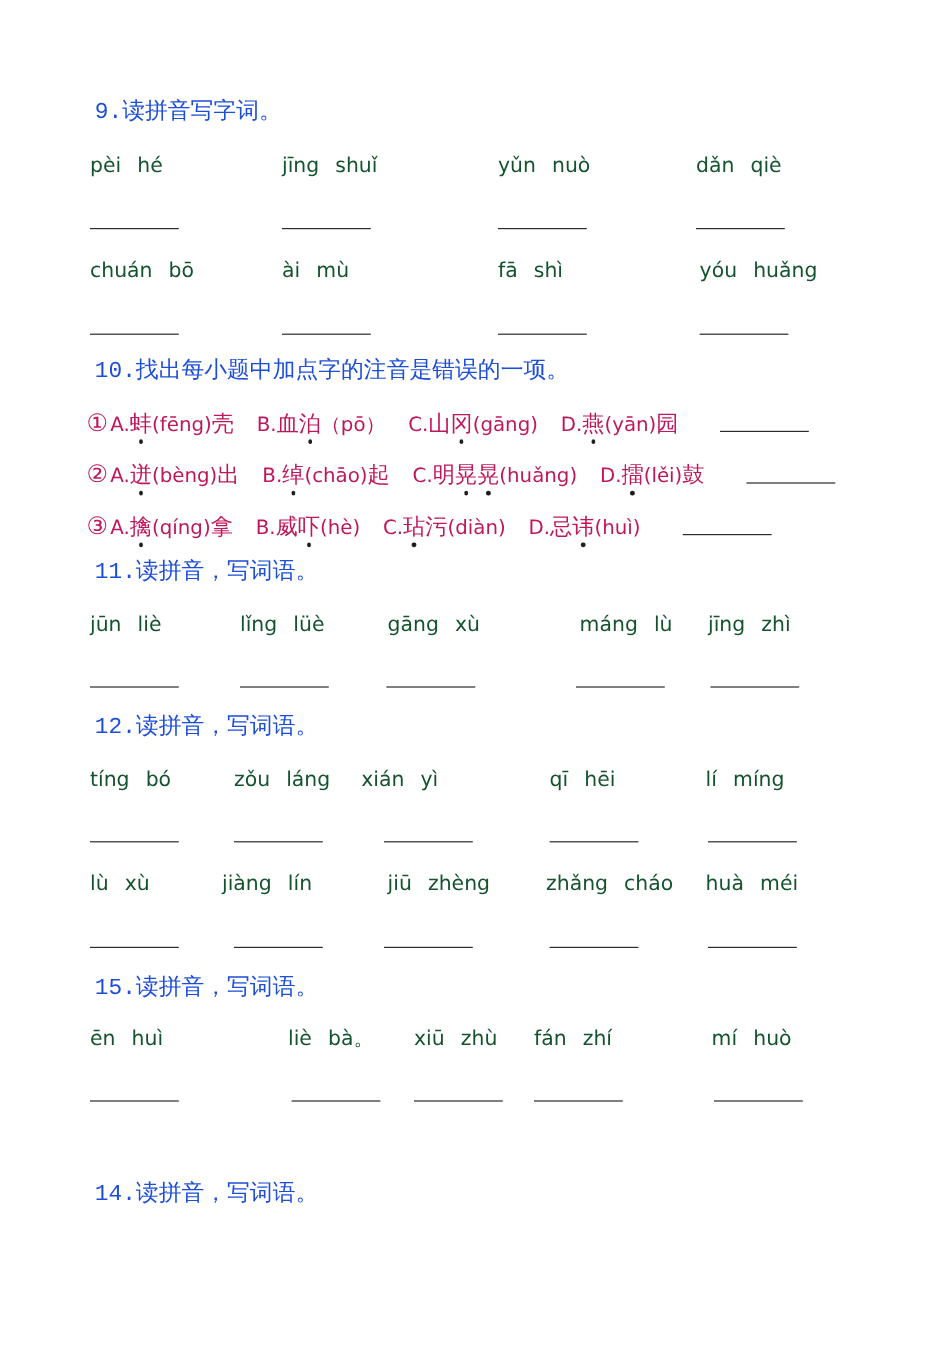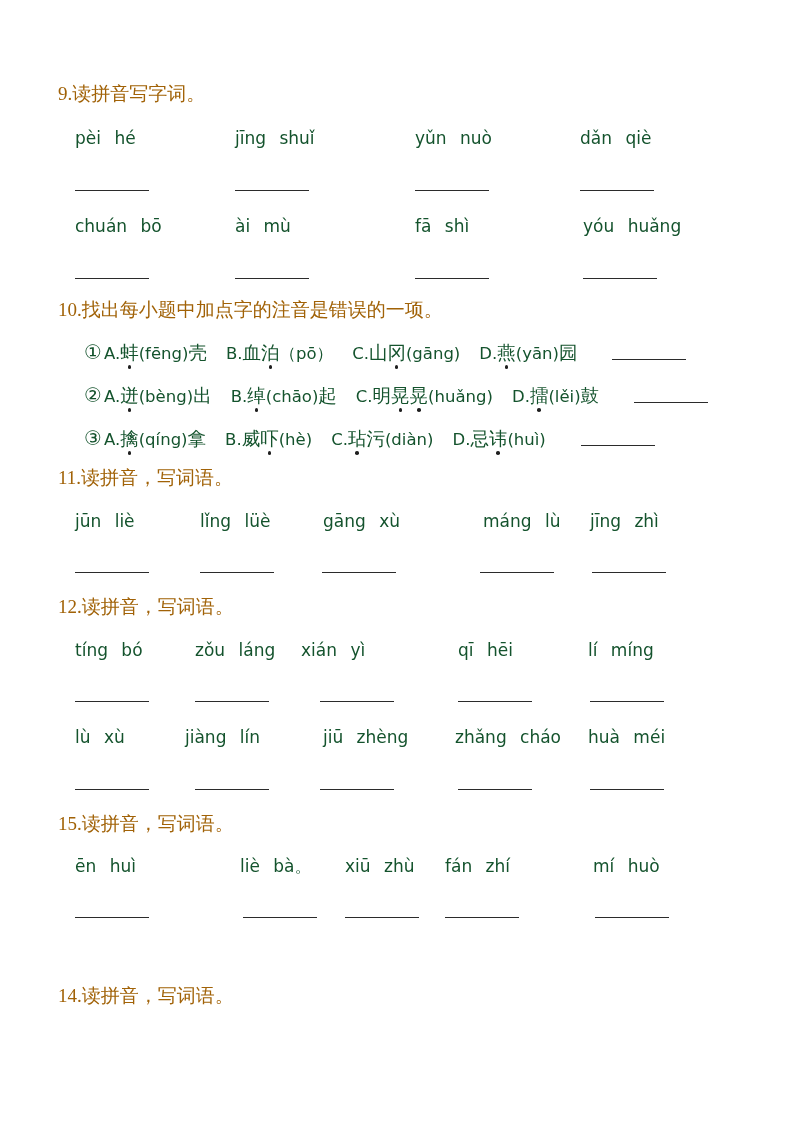--- a/index.html
+++ b/index.html
@@ -1,35 +1,35 @@
 <!DOCTYPE html>
 <html><head>
 <meta charset="utf-8">
 <style>
   html,body{margin:0;padding:0;background:#ffffff;}
   #page{position:relative;width:793px;height:1122px;background:#ffffff;color:#1f1f1f;overflow:hidden;}
   .heading{
-    position:absolute;left:58px;
-    font-family:Liberation Serif, serif;
-    font-size:19px;line-height:1.25;color:#a16207;white-space:nowrap;
+    position:absolute;left:79px;
+    font-family:Liberation Mono, monospace;
+    font-size:19px;line-height:1.25;color:#1d4ed8;white-space:nowrap;
   }
   .pinyin-word{
     position:absolute;
     font-family:"DejaVu Sans","Liberation Sans",sans-serif;
     font-size:17px;line-height:1.2;color:#14532d;
     word-spacing:8px;white-space:pre;
   }
   .uline{
     position:absolute;width:74px;height:14px;
     border-bottom:1.6px solid #2b2b2b;
   }
   .option-line{
     position:absolute;left:72px;white-space:nowrap;
     font-family:"Liberation Serif","DejaVu Serif",serif;
-    font-size:18.5px;line-height:1.3;color:#14532d;margin-left:12px;
+    font-size:18.5px;line-height:1.3;color:#be185d;
   }
   .circle{font-size:20px;margin-right:2px;font-family:"DejaVu Sans",sans-serif;}
   .opt{margin-right:19px;}
   .latin{font-family:"DejaVu Sans","Liberation Sans",sans-serif;font-size:16.5px;}
   .dotted{position:relative;display:inline-block;}
   .dotted::after{
     content:"";position:absolute;left:50%;margin-left:-1.8px;bottom:-4px;
     width:3.6px;height:3.6px;border-radius:50%;background:#1f1f1f;
   }
   .inline-uline{

